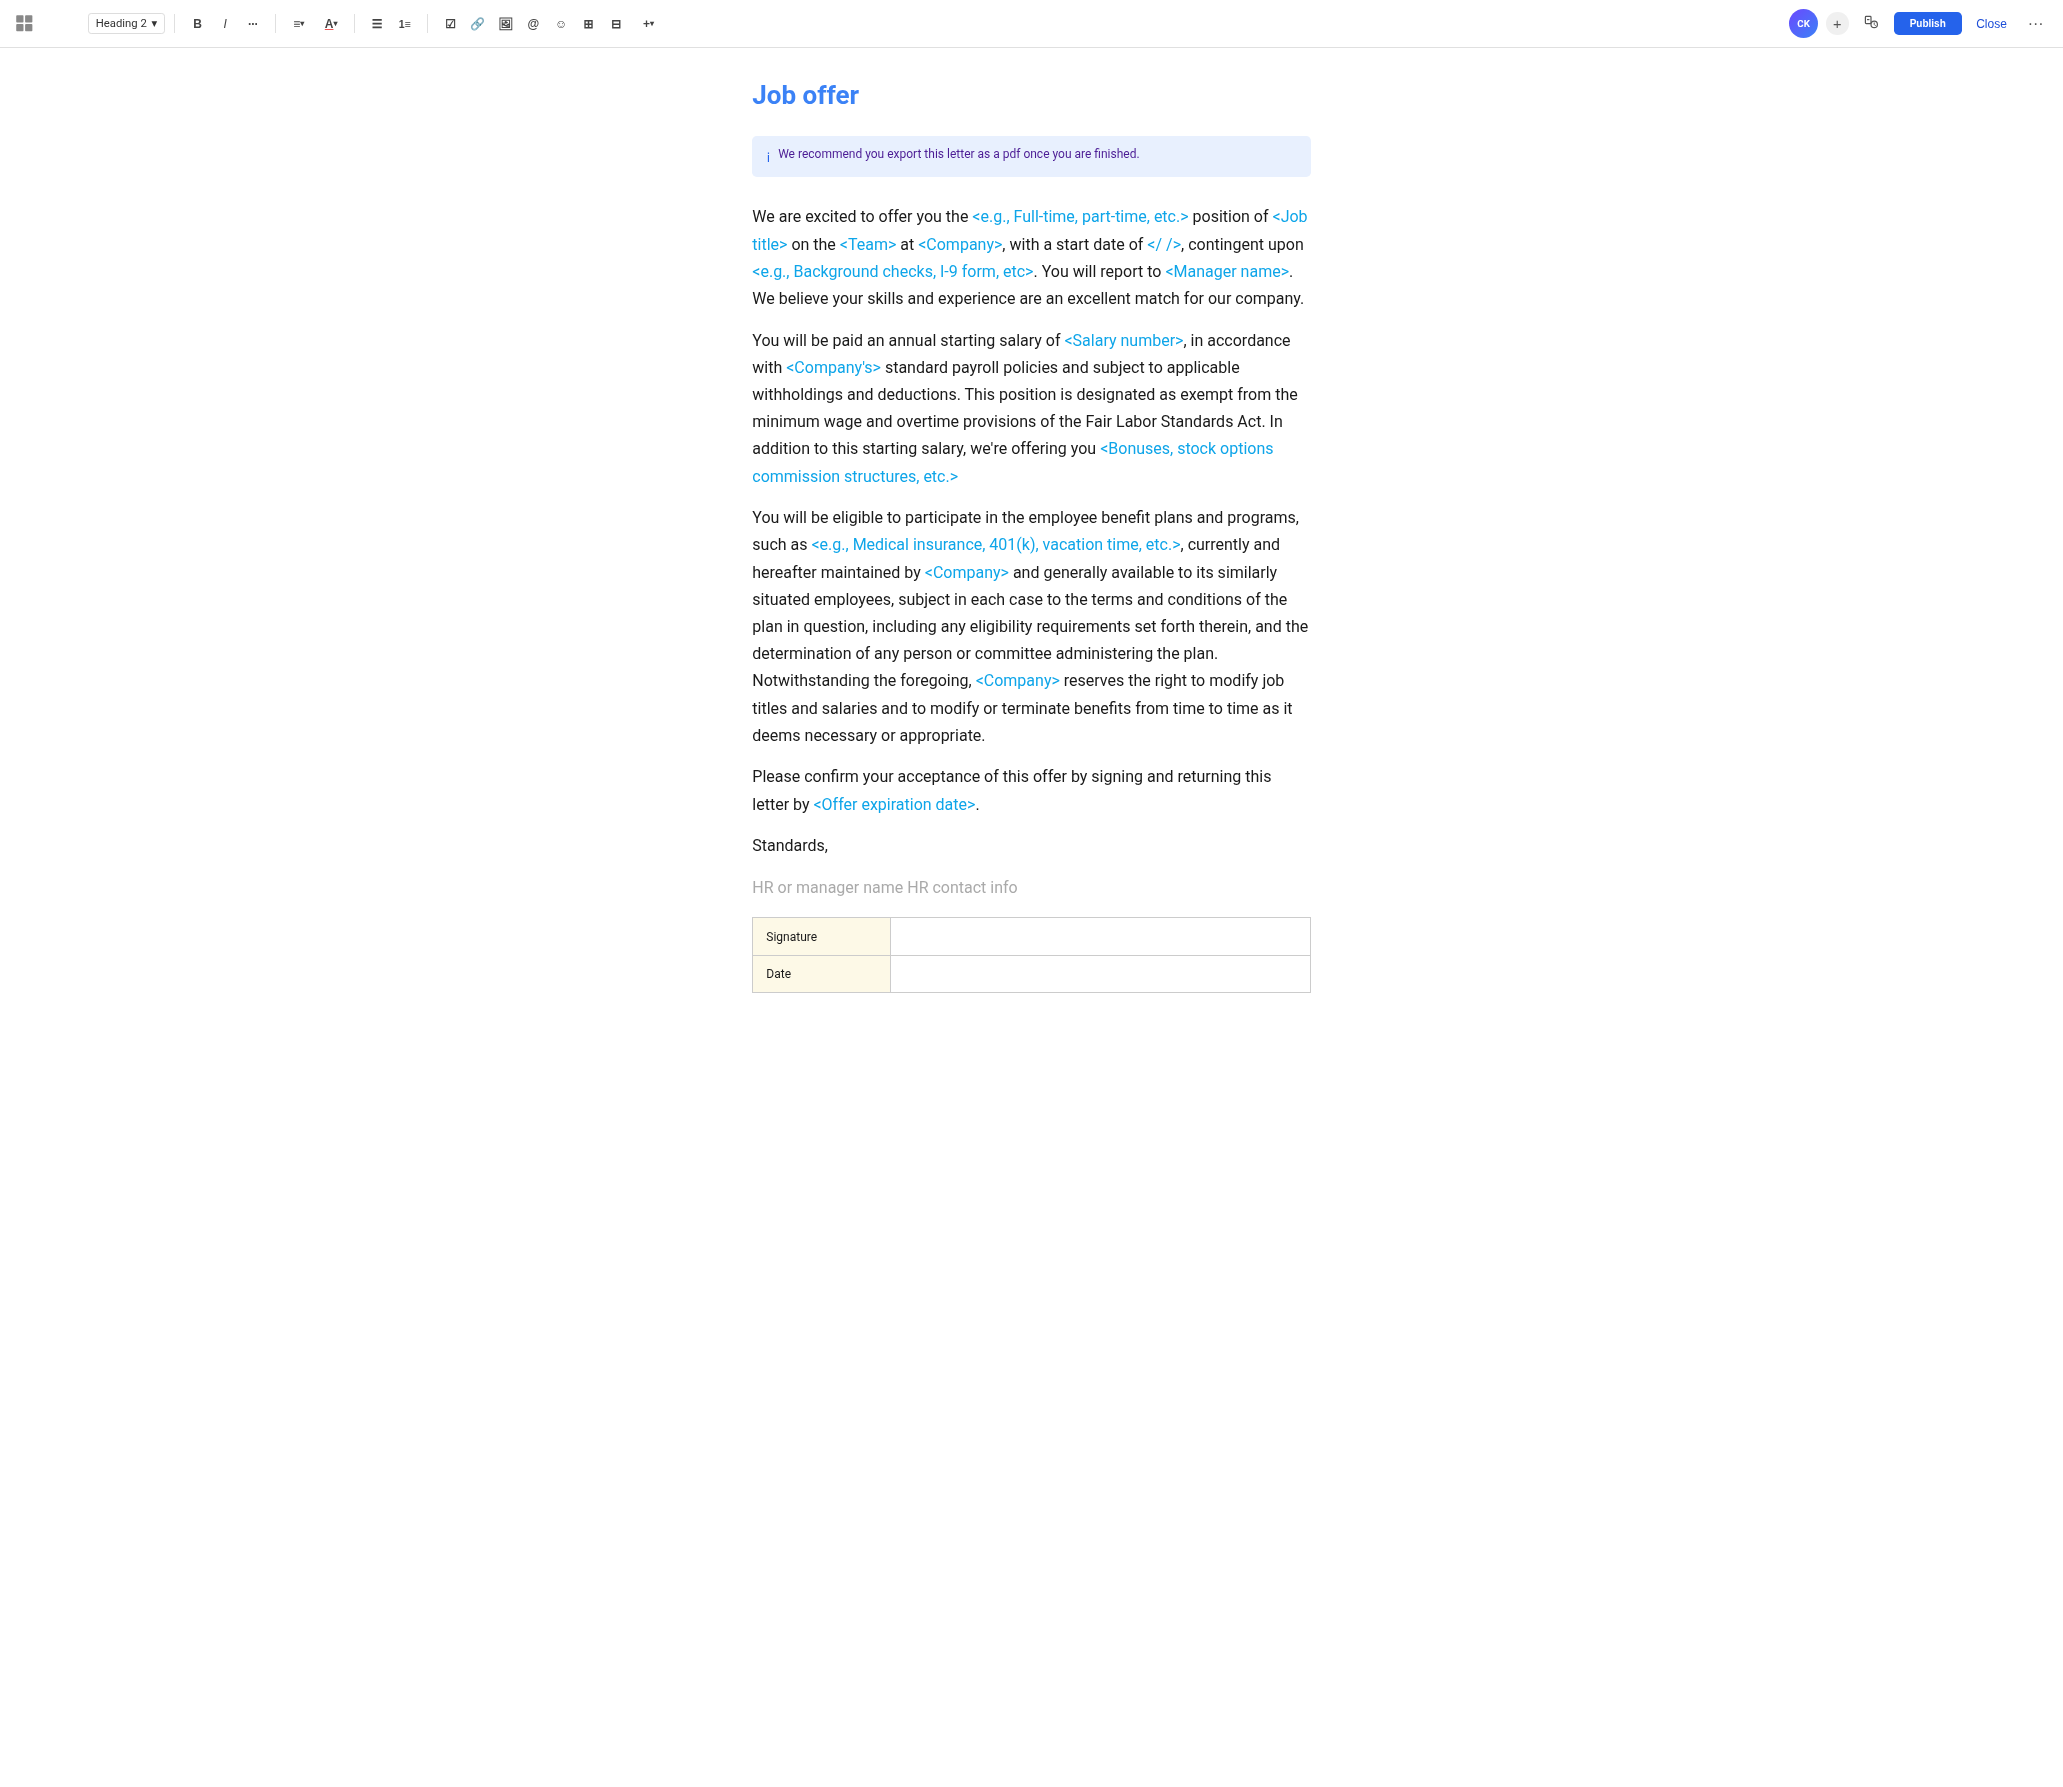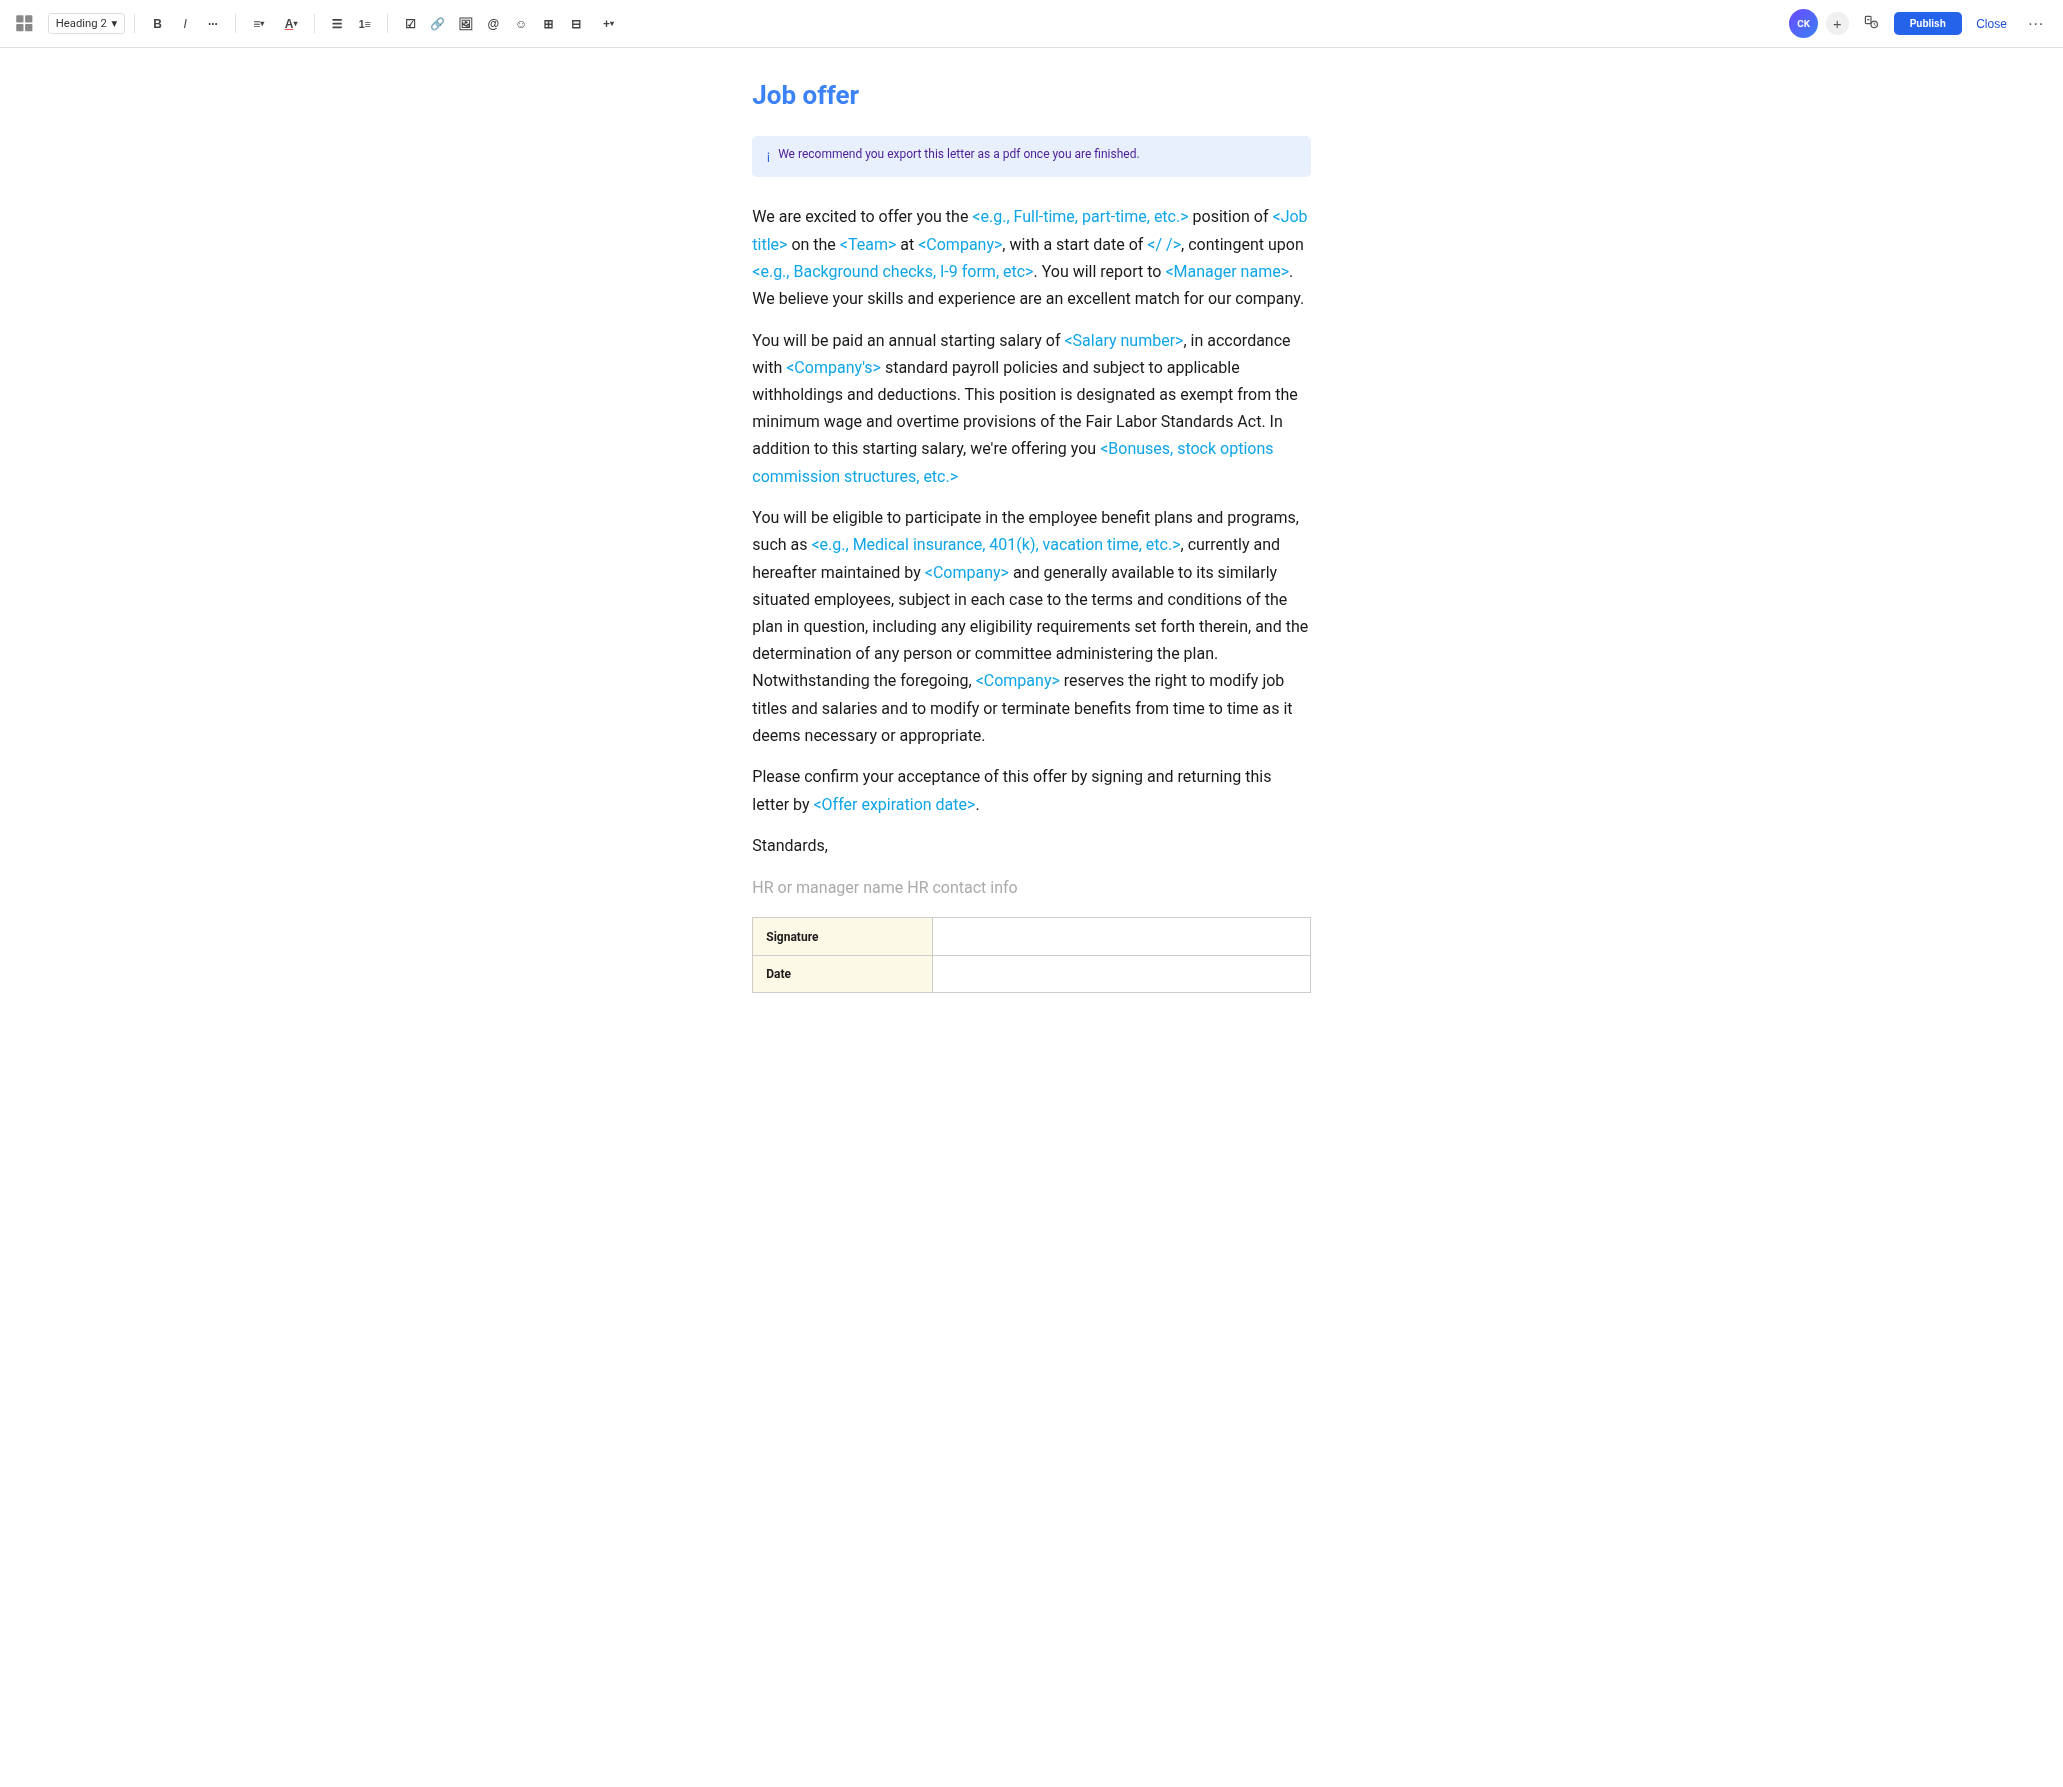--- a/index.html
+++ b/index.html
@@ -29,20 +29,21 @@
       align-items: flex-start;
       gap: 4.8px;
       padding: 3.2px 6.4px;
       border: 0.8px solid #ddd;
       border-radius: 3.2px;
       cursor: pointer;
       font-size: 11.3px;
       color: #333;
       background: #fff;
       white-space: nowrap;
+      margin-left: 40px;
     }
     .toolbar-divider {
       width: 0.8px;
       height: 19.3px;
       background: #e0e0e0;
       margin: 0 3.2px;
     }
     .toolbar-btn {
       display: flex;
       align-items: center;
@@ -190,22 +191,22 @@
       margin-top: 16px;
       border: 0.8px solid #ccc;
     }
     .signature-table td {
       border: 0.8px solid #ccc;
       padding: 11.3px 13px;
       font-size: 12px;
     }
     .signature-table td.label-cell {
       background: #fdf9e7;
-      font-weight: 700;
-      width: 180px;
+      font-weight: 400;
+      width: 138px;
       color: #1a1a1a;
     }
     .signature-table td.value-cell {
       background: #fff;
     }
   </style>
 </head>
 <body>
 
 <div class="toolbar">

